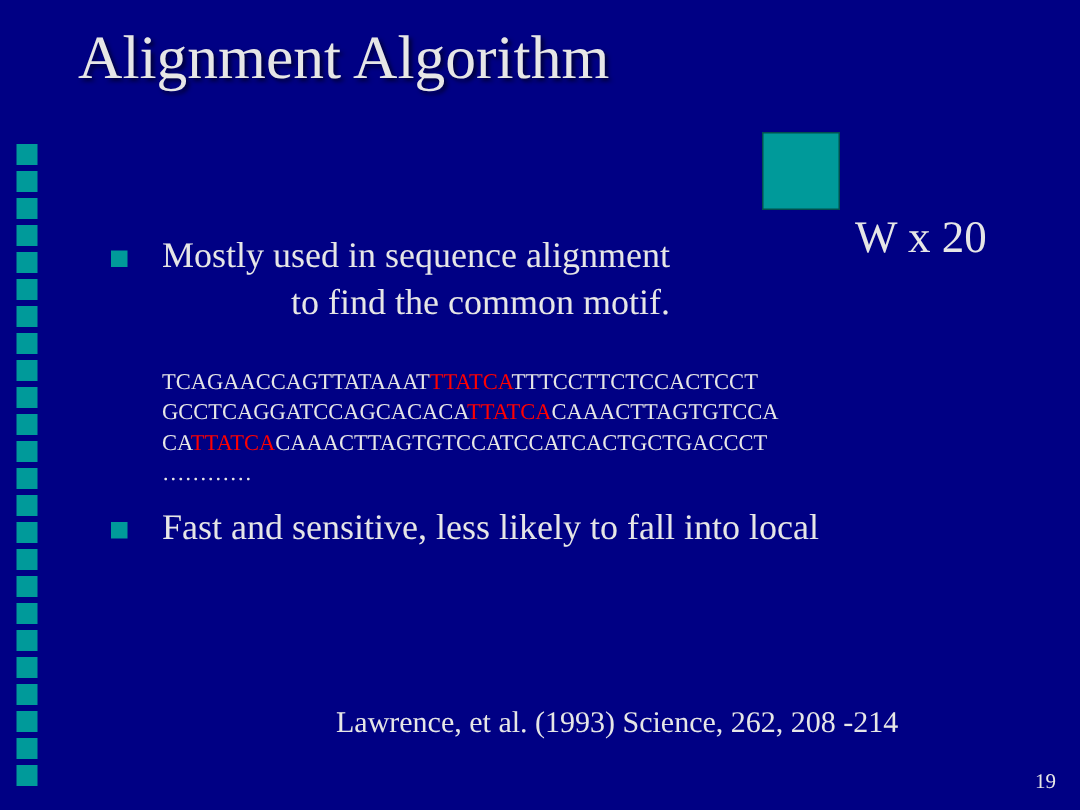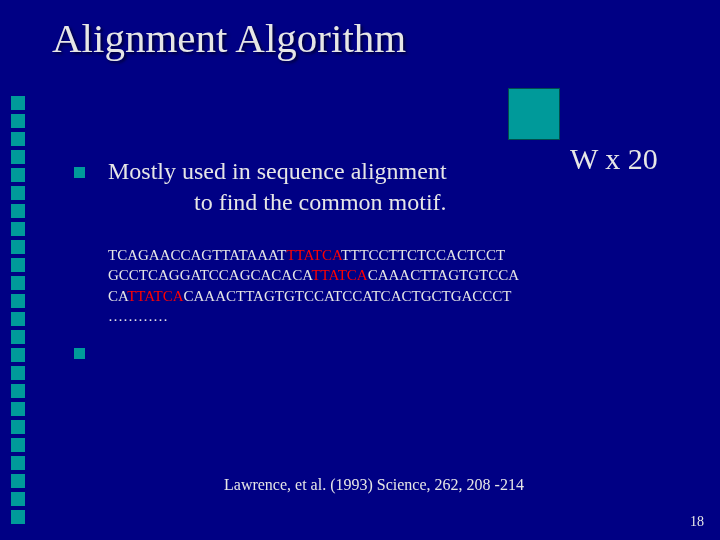--- a/index.html
+++ b/index.html
@@ -74,21 +74,21 @@
     line-height: 1.35;
     color: #e6e6e6;
     white-space: pre;
   }
   .seq-block .m { color: #ff0000; }
   .citation {
     position: absolute;
     bottom: 46px;
     left: 224px;
     color: #e6e6e6;
-    font-size: 16px;
+    font-size: 20px;
   }
   .pagenum {
     position: absolute;
     bottom: 10px;
     right: 16px;
     color: #e6e6e6;
     font-size: 14px;
   }
 </style>
 </head>
@@ -132,17 +132,17 @@
   <span>to find the common motif.</span>
 </div>
 
 <div class="seq-block"><span>TCAGAACCAGTTATAAAT</span><span class="m">TTATCA</span><span>TTTCCTTCTCCACTCCT</span>
 <span>GCCTCAGGATCCAGCACACA</span><span class="m">TTATCA</span><span>CAAACTTAGTGTCCA</span>
 <span>CA</span><span class="m">TTATCA</span><span>CAAACTTAGTGTCCATCCATCACTGCTGACCCT</span>
 <span>…………</span></div>
 
 <div class="bul" style="left:74px; top:348px;"></div>
 <div class="bullet-text" style="left:108px; top:337px;">
-  <br>
+  <span>Fast and sensitive, less likely to fall into local</span><br>
 </div>
 
 <div class="citation">Lawrence, et al. (1993) Science, 262, 208 -214</div>
-<div class="pagenum">18</div>
+<div class="pagenum">19</div>
 
 </body></html>

